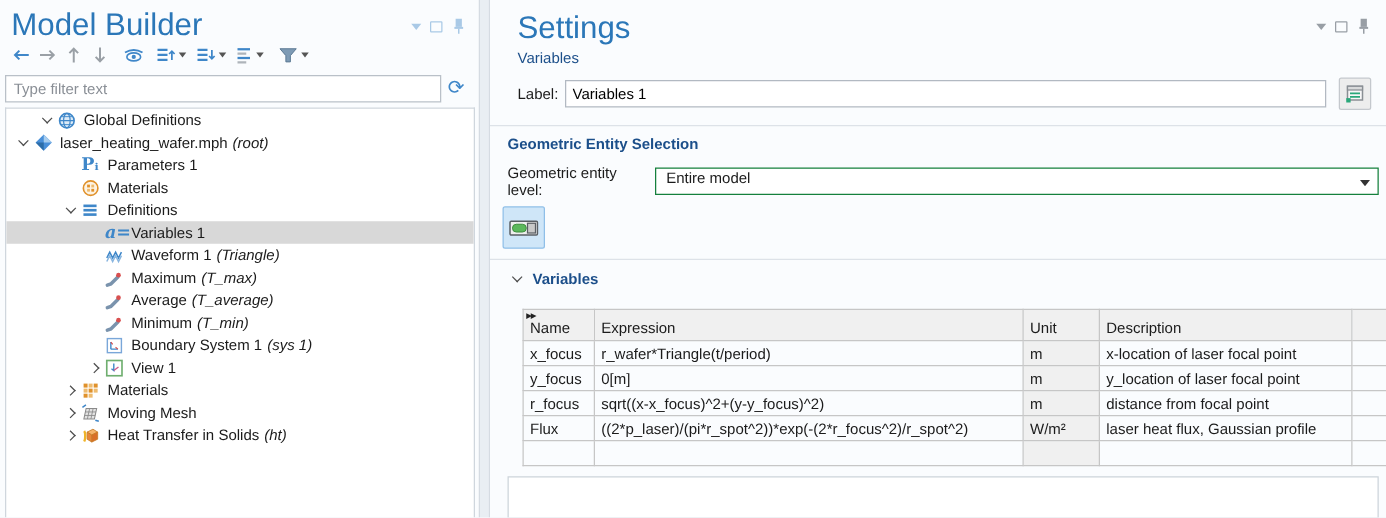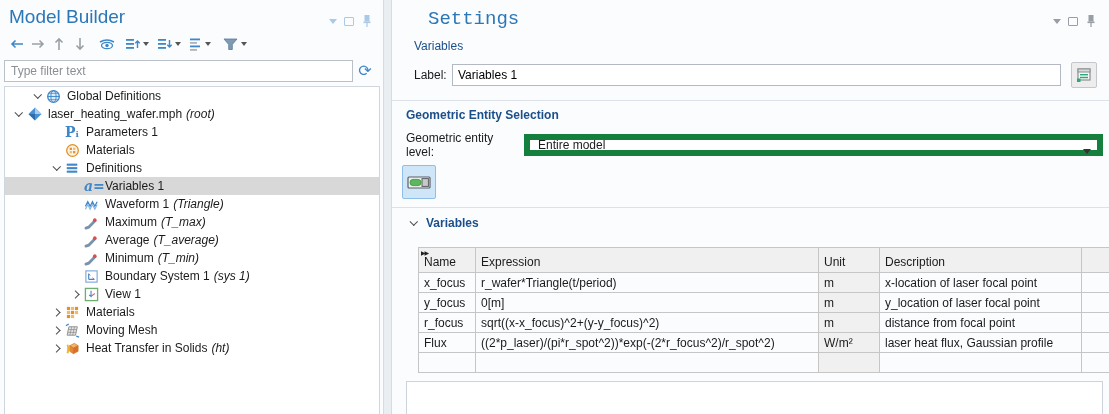--- a/index.html
+++ b/index.html
@@ -7,23 +7,23 @@
   body {
     font-family: "Liberation Sans", "DejaVu Sans", sans-serif;
     font-size: 12px; color: #1b1b1b;
     background: #e9eef3;
     position: relative;
   }
   .panel { position:absolute; top:0; bottom:0; background:#fafcfe; }
   #mb-panel { left:0; width:384px; border-right:1px solid #d5dbe2; padding-top:6px; }
   #st-panel { left:391px; right:0; border-left:1px solid #d5dbe2; }
 
-  .panel-title { font-size:19px; font-weight:400; color:#2b77b8; }
+  .panel-title { font-size:25px; font-weight:400; color:#2b77b8; }
   #mb-panel .panel-title { position:absolute; left:9px; top:6px; }
-  #st-panel .panel-title { position:absolute; left:36px; top:8px;font-family:Liberation Mono, monospace; }
+  #st-panel .panel-title { position:absolute; left:22px; top:8px; }
   .subtitle { position:absolute; left:22px; top:39px; color:#1c4f8a; font-size:12px; }
 
   .win-icons { position:absolute; top:14px; display:flex; gap:7px; align-items:center; }
   #mb-panel .win-icons { right:10px; }
   #st-panel .win-icons { right:12px; }
   .w-caret { width:0; height:0; border-left:4px solid transparent; border-right:4px solid transparent; border-top:5px solid currentColor; }
   .w-square { width:10px; height:9px; border:1.4px solid currentColor; border-radius:1px; }
   .mb-tint { color:#a9c9e6; }
   .st-tint { color:#989ea5; }
 
@@ -56,21 +56,21 @@
   
   .lbl-row { position:absolute; left:22px; top:62px; right:12px; display:flex; align-items:center; }
   .lbl-row .fldlabel { width:38px; }
   .lbl-input { height:22px; flex:1; border:1px solid #b2b9c2; background:#fff; padding:0 5px; font-size:12px; font-family:"Liberation Sans",sans-serif; }
   .rename-btn { width:26px; height:26px; margin-left:10px; background:#ededed; border:1px solid #c4c8cd; border-radius:2px; display:flex; align-items:center; justify-content:center; flex:none; }
   .hsep { position:absolute; left:0; right:0; height:1px; background:#dde2e8; }
   .sec-head { color:#1c4f8a; font-weight:700; font-size:12px; }
   #geo-head { position:absolute; left:14px; top:108px; }
   .level-row { position:absolute; left:14px; top:131px; right:6px; display:flex; align-items:center; }
   .level-row .fldlabel { width:118px; }
-  .combo { flex:1; height:22px; border:6px solid #15803d; background:#fff; display:flex; align-items:center; padding:0 8px; position:relative; }
+  .combo { flex:1; height:22px; border:1px solid #15803d; background:#fff; display:flex; padding:0 8px; position:relative; }
   .combo .c-caret { position:absolute; right:6px; top:9px; width:0; height:0; border-left:4px solid transparent; border-right:4px solid transparent; border-top:5px solid #333; }
   .toggle-btn { position:absolute; left:10px; top:165px; width:34px; height:34px; background:#cfe6f8; border:1px solid #8fbfe8; border-radius:2px; display:flex; align-items:center; justify-content:center; }
   #vars-head-row { position:absolute; left:14px; top:215px; display:flex; align-items:center; gap:4px; }
 
   
   .vtable-wrap { position:absolute; left:14px; top:247px; right:6px;padding-left:12px; }
   table.vtable { border-collapse:collapse; width:100%; table-layout:fixed; }
   .vtable th, .vtable td { border:1px solid #c6c6c6; font-weight:400; text-align:left; padding:1px 5px; font-size:12px; height:20px; overflow:hidden; white-space:nowrap; }
   .vtable th { background:#f0f0f0; height:25px; vertical-align:bottom; padding-bottom:3px; }
   .vtable td.unitcell { background:#f0f0f0; }

